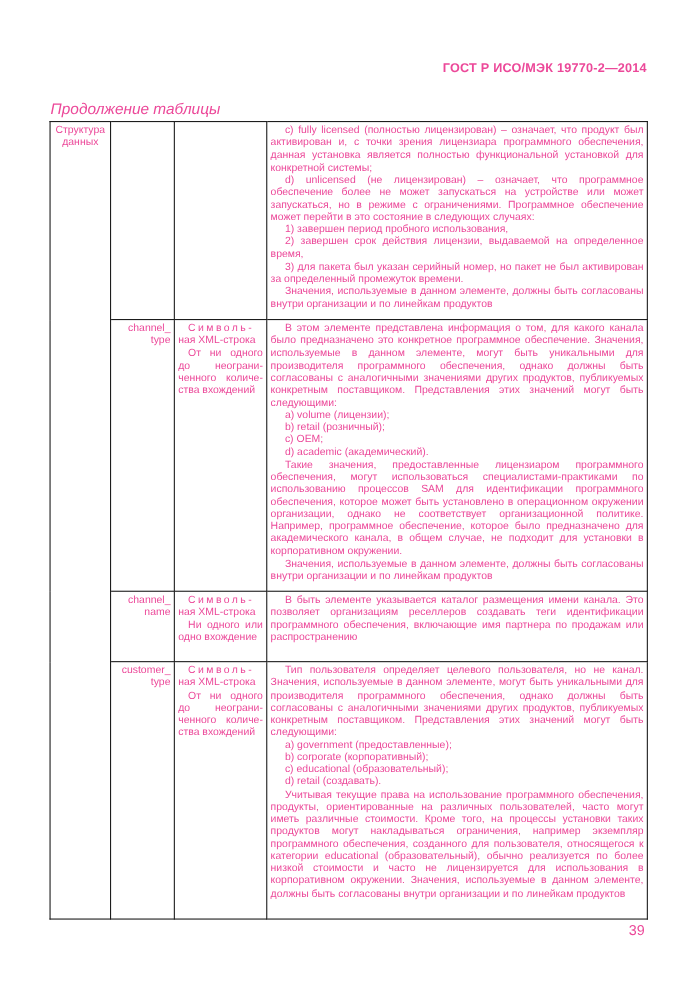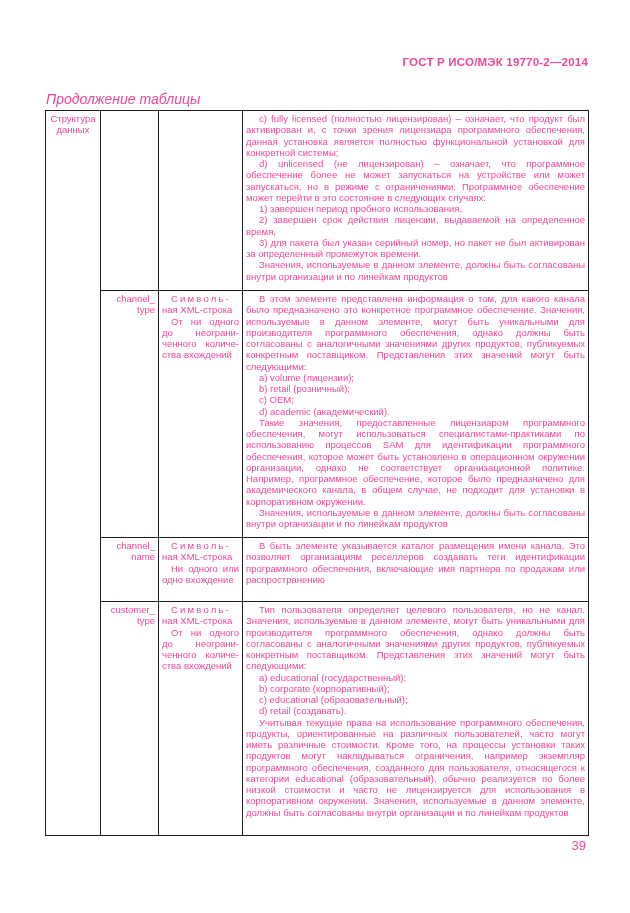--- a/index.html
+++ b/index.html
@@ -137,21 +137,21 @@
         <td class="col-name">
           <p>customer_
 type</p>
         </td>
         <td class="col-type">
           <p class="spread-first">Символь­ная XML-строка</p>
           <p>От ни одно­го до неограни­ченного количе­ства вхождений</p>
         </td>
         <td class="col-desc">
           <p>Тип пользователя определяет целевого пользователя, но не канал. Значения, используемые в данном элементе, могут быть уникальными для производителя программного обеспечения, однако должны быть согласованы с аналогичными значениями других продуктов, публикуемых конкретным поставщиком. Представления этих значений могут быть следующими:</p>
-          <p>a) educational (государственный);</p>
+          <p>a) government (предоставленные);</p>
           <p>b) corporate (корпоративный);</p>
           <p>c) educational (образовательный);</p>
           <p>d) retail (создавать).</p>
           <p>Учитывая текущие права на использование программного обеспечения, продукты, ориентированные на различных пользователей, часто могут иметь различные стоимости. Кроме того, на процессы установки таких продуктов могут накладываться ограничения, например экземпляр программного обеспечения, созданного для пользователя, относящегося к категории educational (образовательный), обычно реализуется по более низкой стоимости и часто не лицензируется для использования в корпоративном окружении. Значения, используемые в данном элементе, должны быть согласованы внутри организации и по линейкам продуктов</p>
         </td>
       </tr>
     </tbody>
   </table>
 
   <div class="page-number">39</div>

